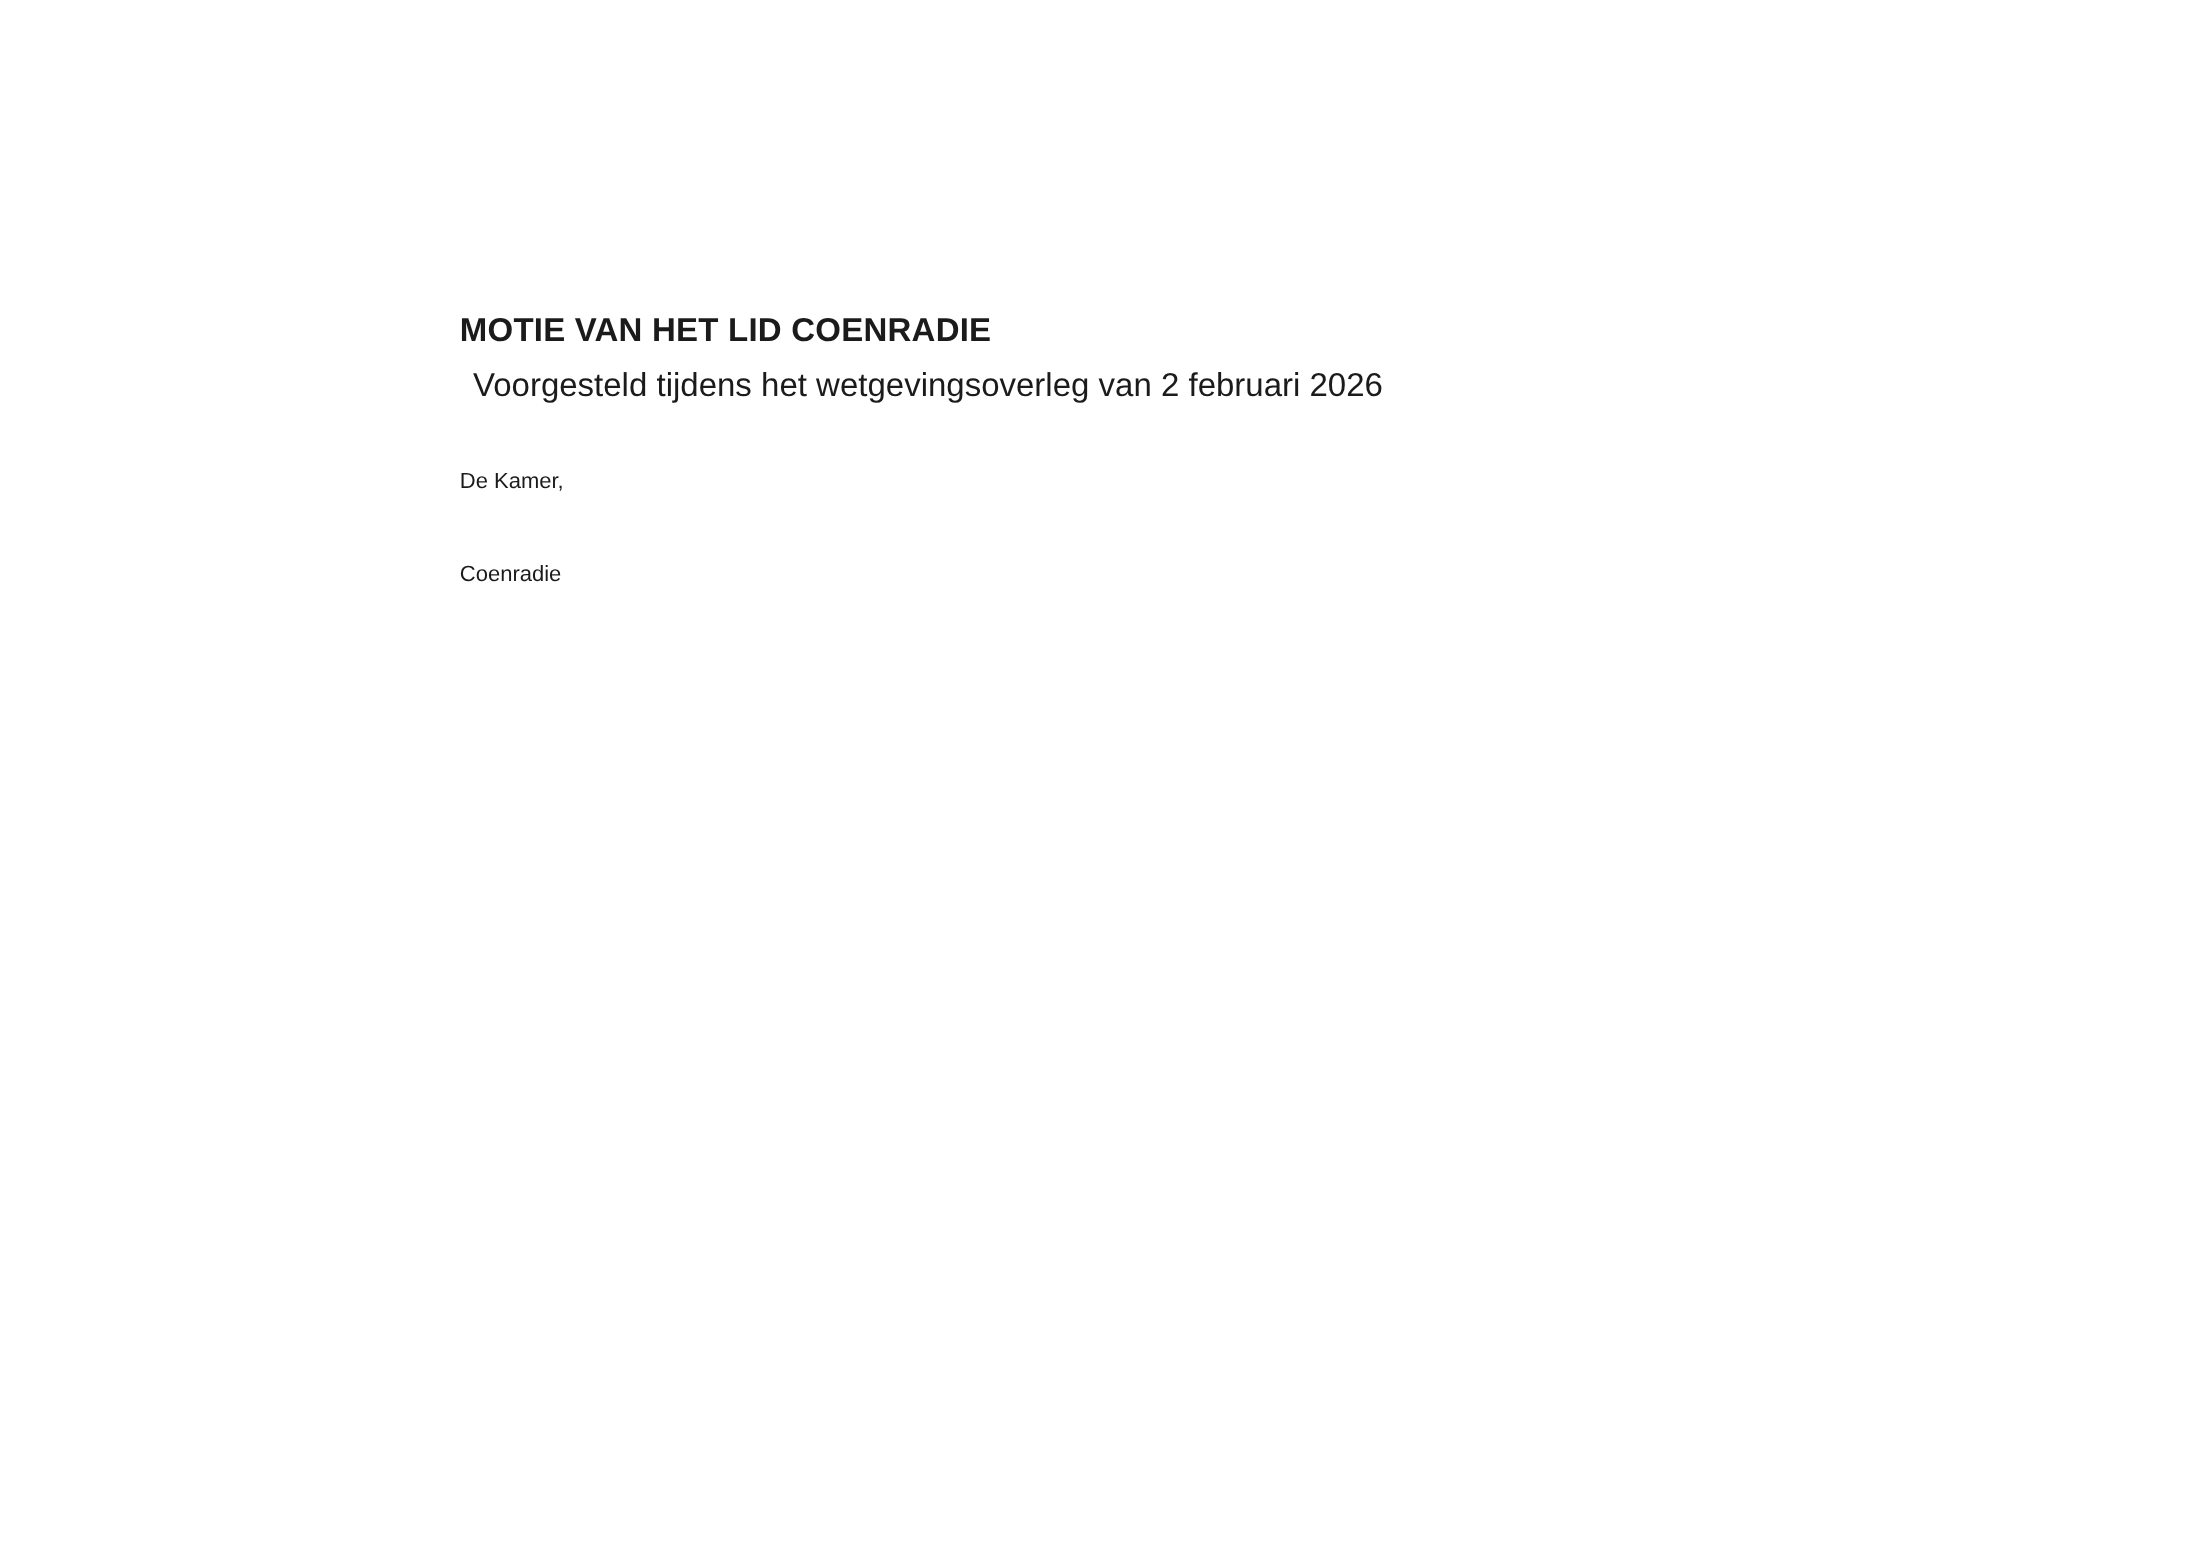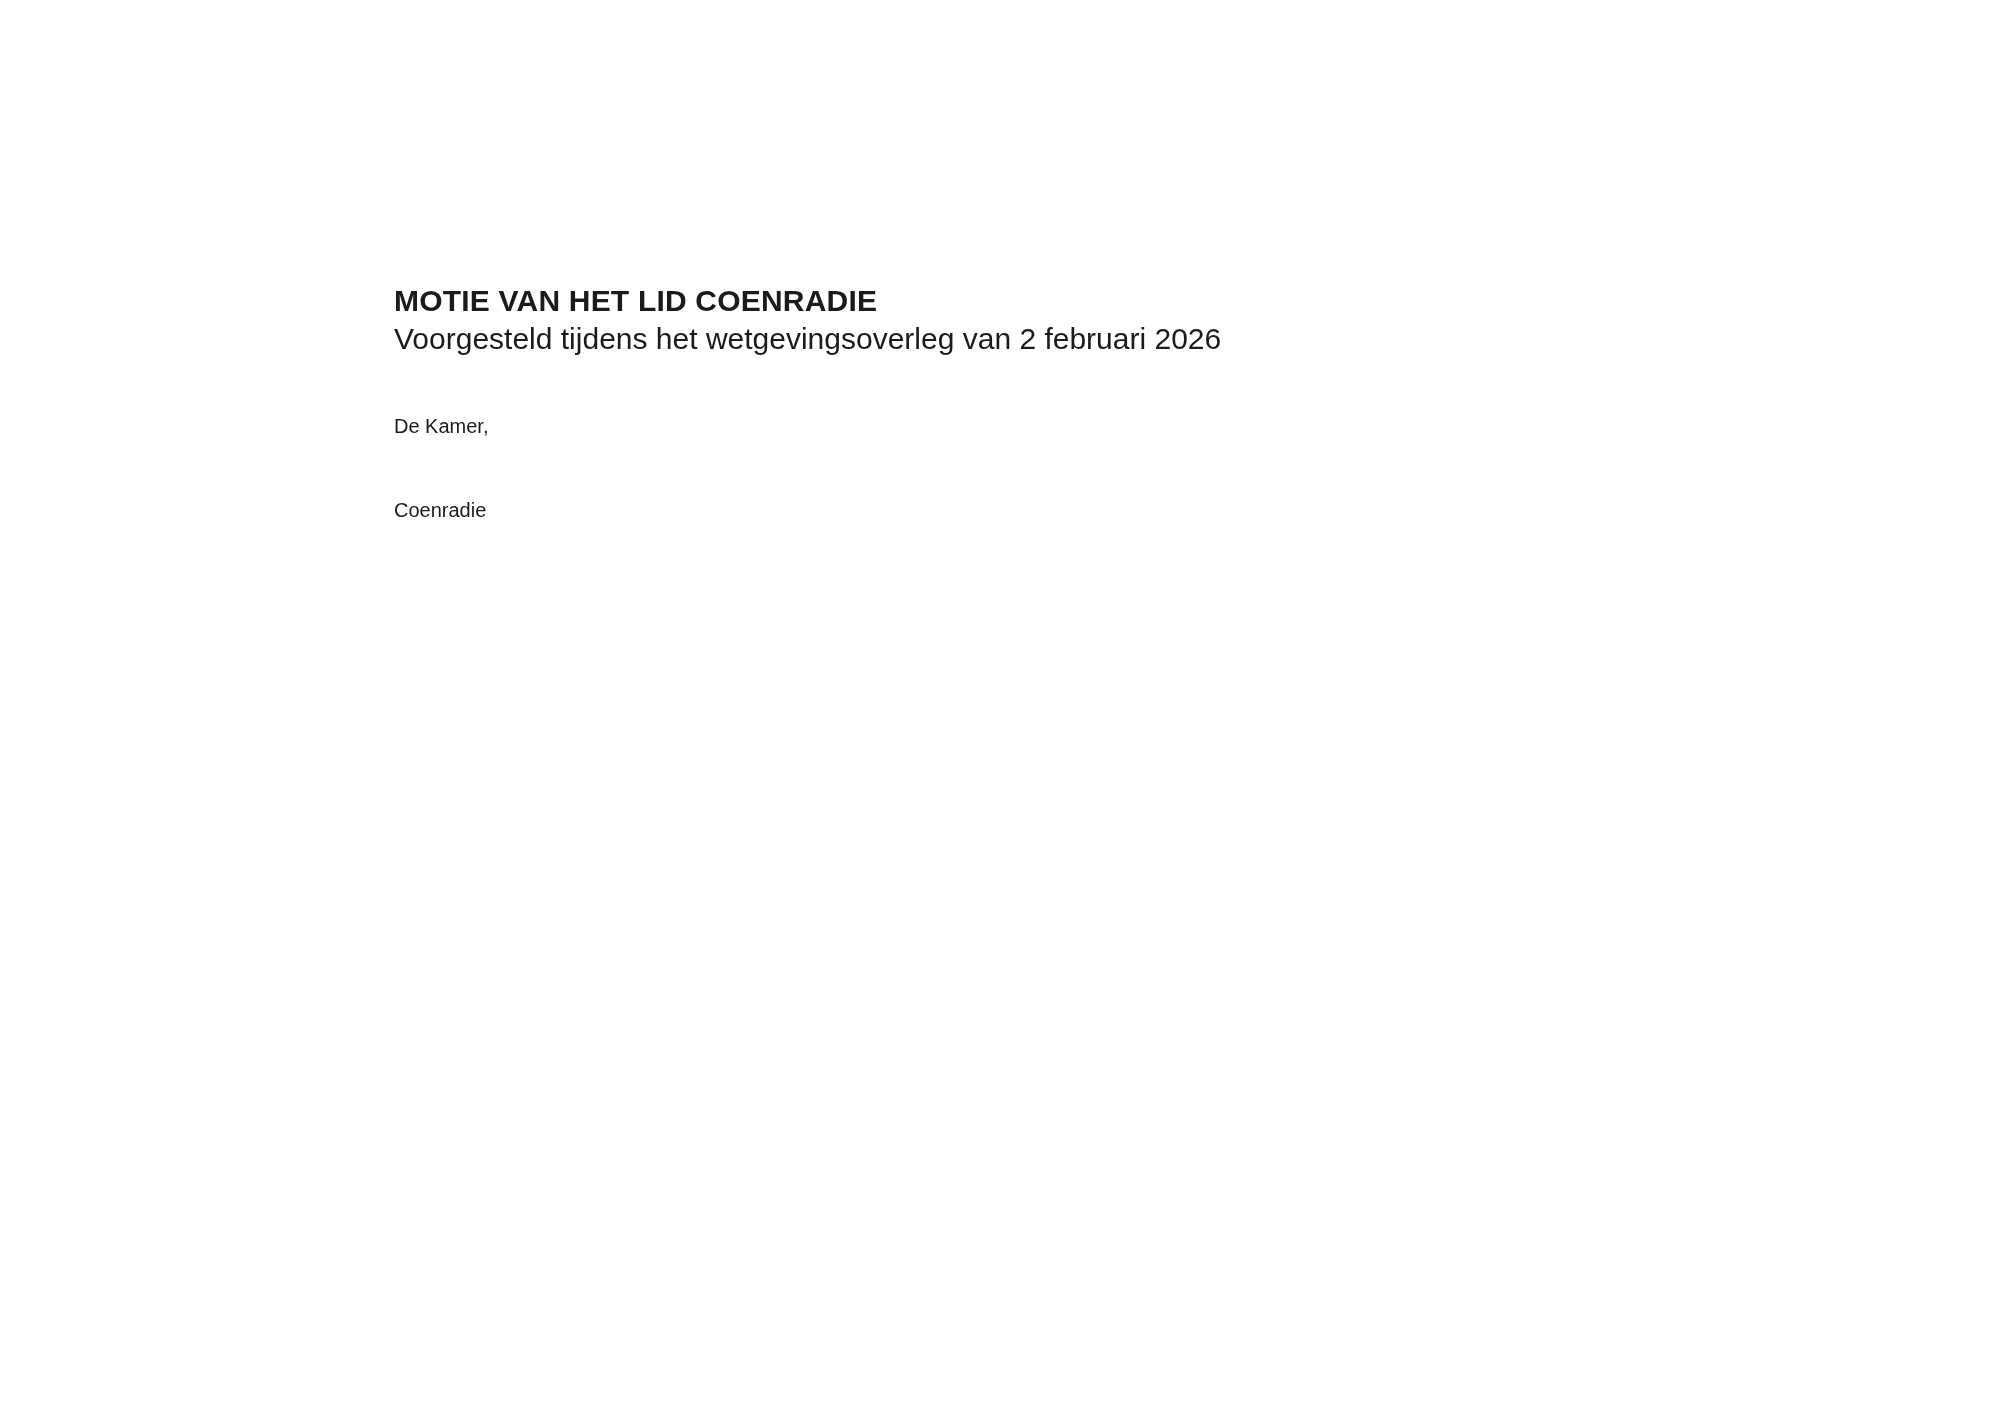--- a/index.html
+++ b/index.html
@@ -11,40 +11,40 @@
     position: relative;
     width: 2000px;
     height: 1414px;
     background: #ffffff;
     overflow: hidden;
     font-family: "Liberation Sans", "DejaVu Sans", sans-serif;
     color: #1b1b1b;
   }
   .content {
     position: absolute;
-    left: 394px;
+    left: 418px;
     top: 282px;
     width: 1400px;
   }
   .doc-header {
     margin: 0 0 49px 0;
   }
   .doc-title {
     font-size: 30px;
     line-height: 38px;
     font-weight: bold;
     letter-spacing: 0.2px;
     margin: 0;
     white-space: pre-line;
   }
   .doc-subtitle {
     font-size: 30px;
     line-height: 38px;
     font-weight: normal;
-    margin: 0;
+    margin: 12px;
     white-space: pre-line;
   }
   .doc-paragraph {
     font-size: 20px;
     line-height: 38px;
     margin: 0 0 46px 0;
     white-space: pre-line;
   }
   .doc-paragraph:last-child {
     margin-bottom: 10px;

